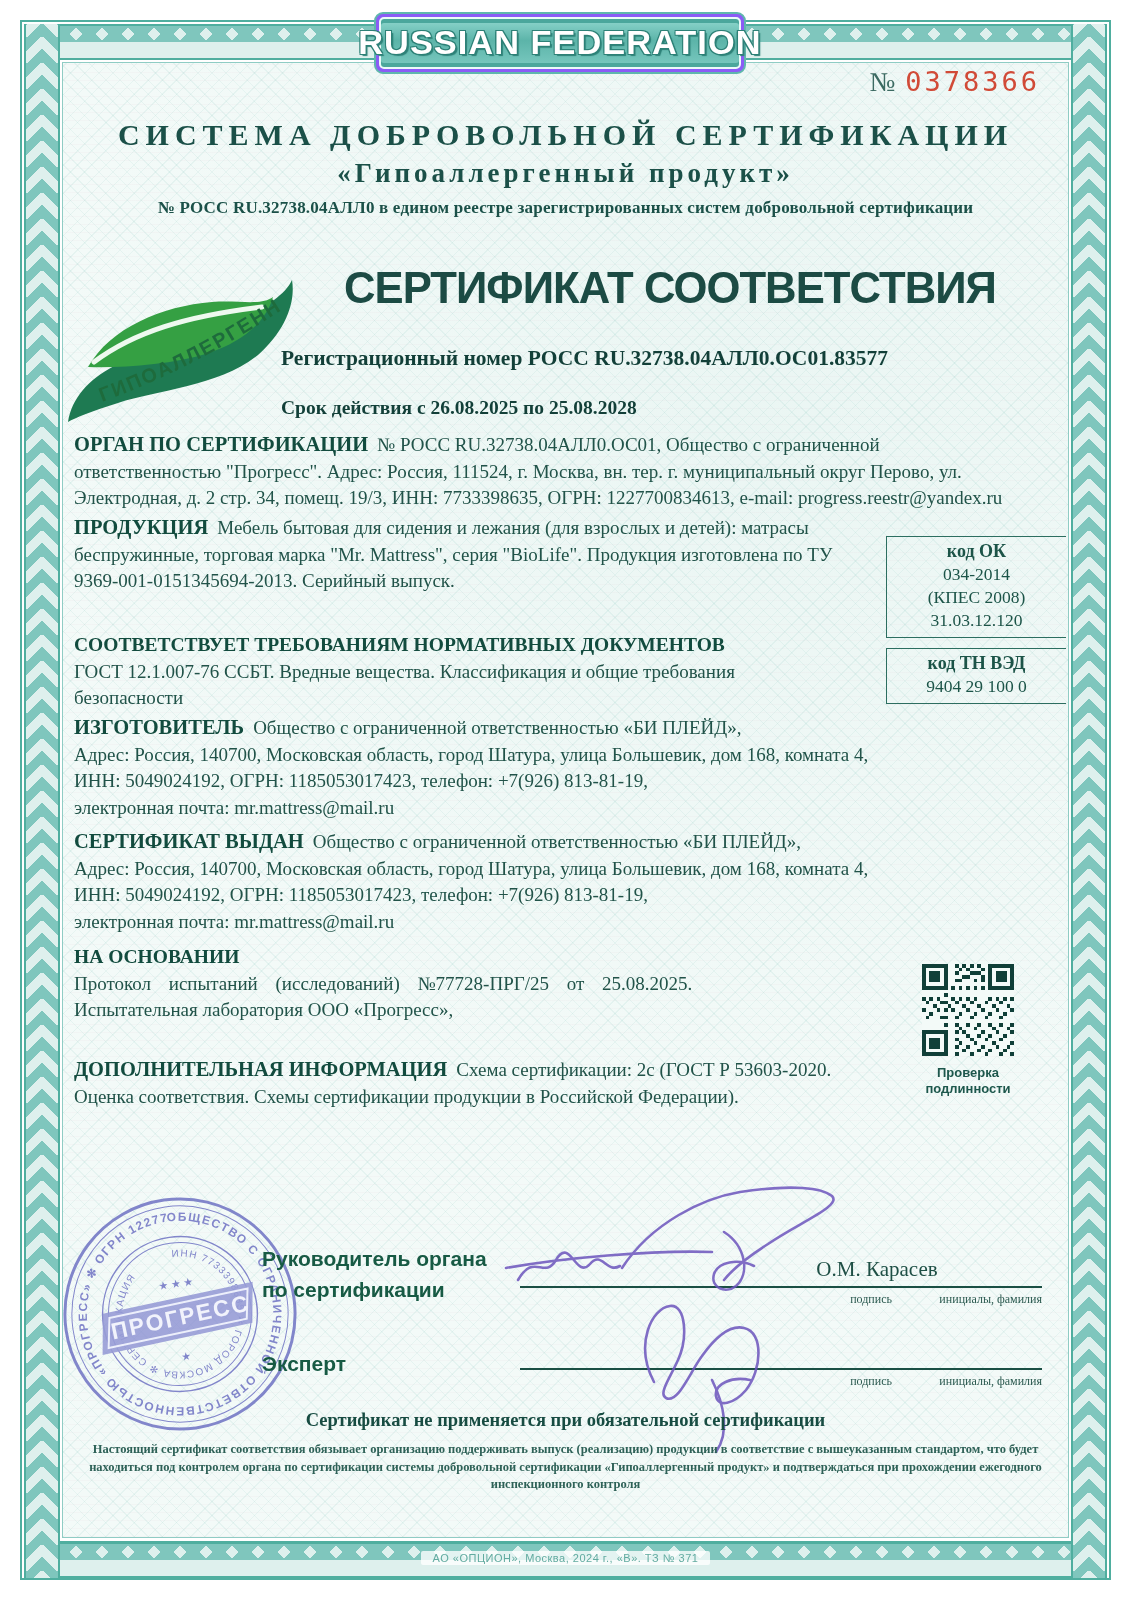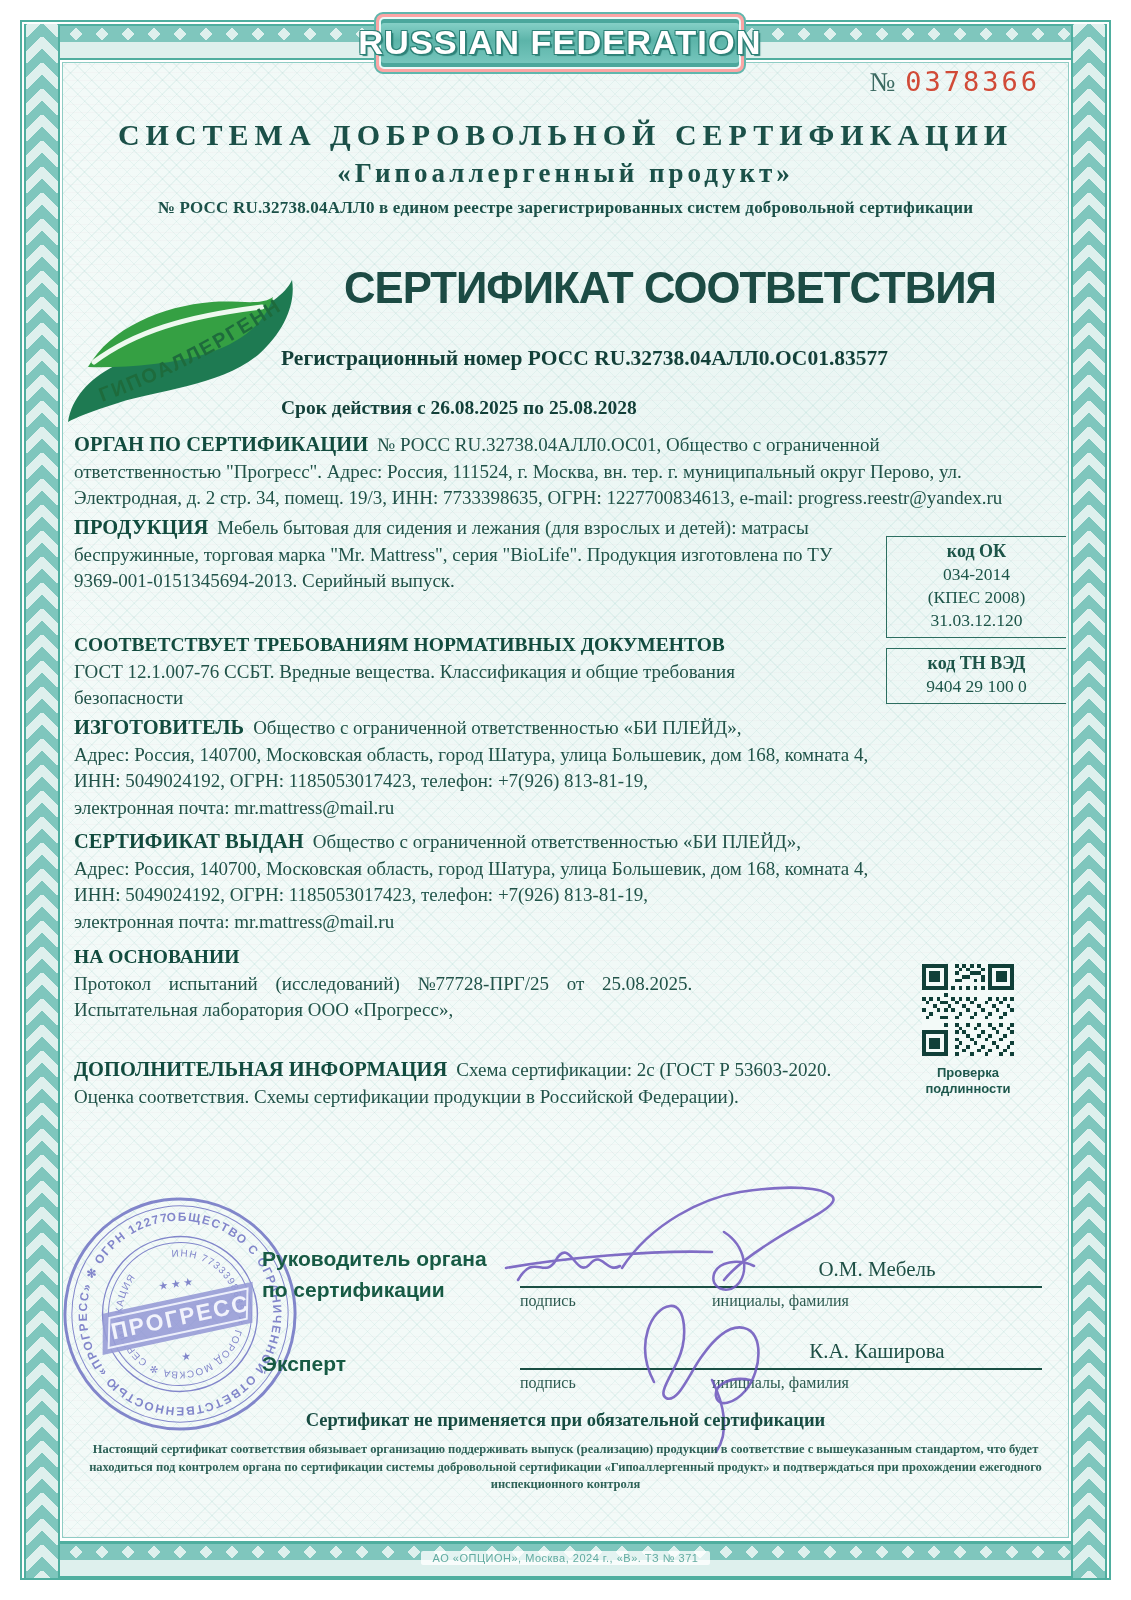--- a/index.html
+++ b/index.html
@@ -32,21 +32,21 @@
   .content-bg { position:absolute; inset:63px; background-color:#f3faf8;
     background-image:
       repeating-linear-gradient(45deg, rgba(110,185,175,.10) 0 1px, transparent 1px 10px),
       repeating-linear-gradient(-45deg, rgba(110,185,175,.10) 0 1px, transparent 1px 10px),
       repeating-linear-gradient(0deg, rgba(205,150,170,.05) 0 1px, transparent 1px 8px),
       radial-gradient(circle at 70% 25%, rgba(120,190,180,.07), transparent 55%);
   }
 
   
   .banner { left:374px; top:12px; width:372px; height:62px;
-    border:2px solid #5fb7ad; border-radius:9px; background:#fca5a5; padding:3px; box-sizing:border-box; }
+    border:2px solid #5fb7ad; border-radius:9px; background:#8b5cf6; padding:3px; box-sizing:border-box; }
   .banner-inner { width:100%; height:100%; border-radius:5px; border:2px solid #eafaf8; box-sizing:border-box;
     background:linear-gradient(180deg,#8ed6cd 0%,#5cb4a9 45%,#7ac9c0 100%);
     display:flex; align-items:center; justify-content:center;
     box-shadow: inset 0 4px 0 #4ba79c, inset 0 -4px 0 #4ba79c; }
   .banner-text { font-family:"Liberation Sans", sans-serif; font-weight:bold; font-size:33px;
     color:#ffffff; letter-spacing:1px; transform:scaleX(1.04); white-space:nowrap;
     text-shadow:-1px -1px 0 #2d8177, 1px -1px 0 #2d8177, -1px 1px 0 #2d8177, 2px 2px 1px #2d8177; }
 
   
   .serial { top:66px; right:91px; font-size:27px; white-space:nowrap; }
@@ -99,21 +99,21 @@
   
   .sig-label { left:262px; font-family:"Liberation Sans", sans-serif; font-weight:bold;
     font-size:21px; line-height:31px; color:#175a44; }
   .lab-head { top:1243px; }
   .lab-expert { top:1348px; }
   .sig-line { border-bottom:2px solid #1b4f44; height:0; }
   .line-s1 { left:520px; top:1286px; width:372px; }
   .line-n1 { left:712px; top:1286px; width:330px; }
   .line-s2 { left:520px; top:1368px; width:372px; }
   .line-n2 { left:712px; top:1368px; width:330px; }
-  .cap { text-align:left; font-size:16px; color:#2c5a50; }
+  .cap { text-align:right; font-size:12px; color:#2c5a50; }
   .cap-s1 { left:520px; top:1292px; width:372px; }
   .cap-n1 { left:712px; top:1292px; width:330px; }
   .cap-s2 { left:520px; top:1374px; width:372px; }
   .cap-n2 { left:712px; top:1374px; width:330px; }
   .sig-name { text-align:center; font-size:21px; color:#1e4f45; }
   .name1 { left:712px; top:1257px; width:330px; }
   .name2 { left:712px; top:1339px; width:330px; }
 
   
   .restriction { left:0; right:0; top:1410px; text-align:center;
@@ -276,27 +276,26 @@
   <div class="abs sig-label lab-head">
     <div>Руководитель органа</div>
     <div>по сертификации</div>
   </div>
   <div class="abs sig-label lab-expert">Эксперт</div>
 
   <div class="abs sig-line line-s1"></div>
   <div class="abs sig-line line-n1"></div>
   <div class="abs cap cap-s1">подпись</div>
   <div class="abs cap cap-n1">инициалы, фамилия</div>
-  <div class="abs sig-name name1">О.М. Мебель</div>
+  <div class="abs sig-name name1">О.М. Карасев</div>
 
   <div class="abs sig-line line-s2"></div>
   <div class="abs sig-line line-n2"></div>
   <div class="abs cap cap-s2">подпись</div>
   <div class="abs cap cap-n2">инициалы, фамилия</div>
-  <div class="abs sig-name name2">К.А. Каширова</div>
 
   <svg class="abs sigsvg" style="left:498px; top:1180px;" width="430" height="135" viewBox="0 0 430 135">
     <g stroke="#6c55bd" stroke-width="2.6" fill="none" opacity="0.85" stroke-linecap="round">
       <path d="M20,100 C36,72 46,100 58,80 C72,56 78,100 92,84 C104,70 108,94 122,86"></path>
       <path d="M124,88 C154,42 206,18 242,12 C296,4 324,8 334,16 C344,26 302,42 270,64 C248,78 234,90 226,100"></path>
       <path d="M8,88 C64,78 154,70 214,72"></path>
       <path d="M226,52 C248,66 252,94 238,106 C228,114 212,108 216,94 C220,82 240,78 256,86"></path>
     </g>
   </svg>
   <svg class="abs sigsvg" style="left:592px; top:1286px;" width="290" height="170" viewBox="0 0 290 170">

